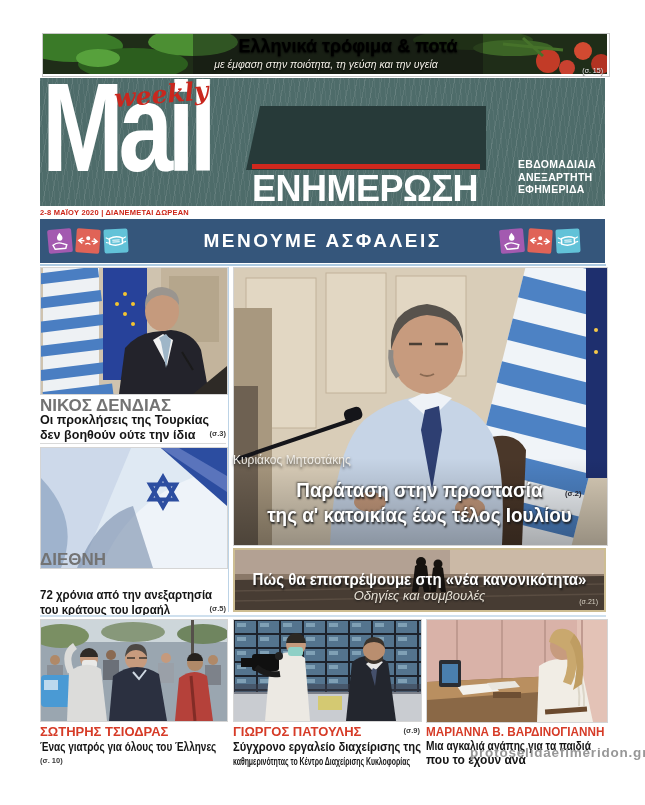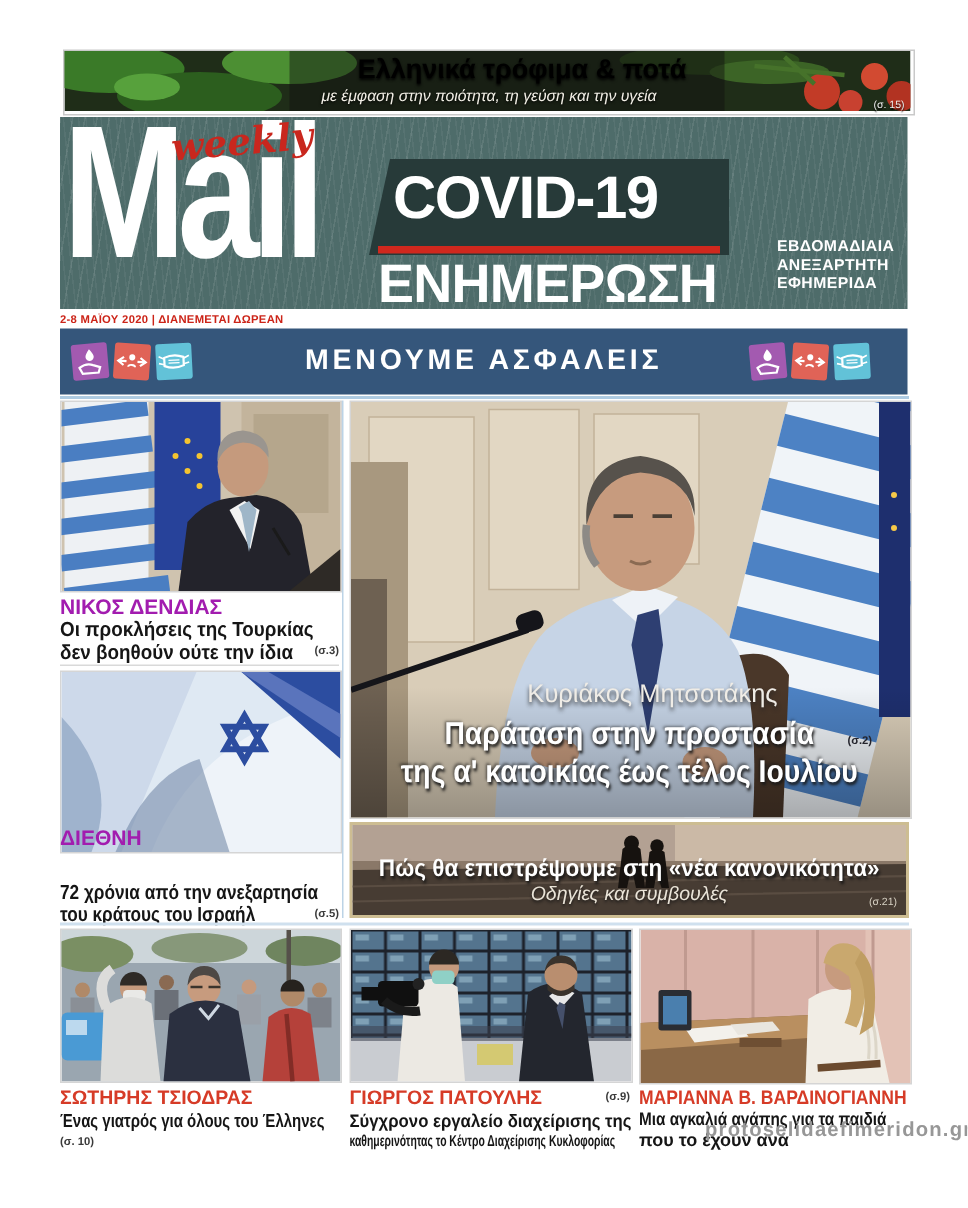--- a/index.html
+++ b/index.html
@@ -44,29 +44,29 @@
   .t-purple{background:#a35ab0;transform:rotate(-5deg);}
   .t-salmon{background:#e06357;transform:rotate(4deg);}
   .t-teal{background:#62c2d8;transform:rotate(-3deg);}
 
   
   .hrule{height:2px;background:#aecbe2;}
   .vrule{width:1px;background:#bcd3e6;}
   .grule{height:1px;background:#d9d9d9;}
 
   
-  .kicker{color:#a21caf;font-weight:bold;font-size:14px;}
+  .kicker{color:#737373;font-weight:bold;font-size:17px;}
   .kicker-sm{color:#d63b27;font-weight:bold;font-size:13px;white-space:nowrap;}
   .hl{color:#151515;font-weight:bold;font-size:13.5px;line-height:15px;transform-origin:left top;white-space:nowrap;}
   .ref{color:#3a3a3a;font-size:7.5px;font-weight:bold;}
   .photo{display:block;}
   .photo-frame{border:1px solid #d5d5d5;}
 
   
-  #lead-byline{left:233px;width:404px;top:453px;text-align:center;color:#efece6;font-size:17px;
+  #lead-byline{left:233px;width:404px;top:453px;text-align:left;color:#efece6;font-size:12px;
                text-shadow:0 2px 3px rgba(35,35,35,.9);}
   .lead-hl{left:233px;width:373px;text-align:center;color:#fff;font-weight:bold;font-size:21px;
            line-height:23px;transform:scaleX(.9);transform-origin:center top;
            text-shadow:1px 2px 2px rgba(25,25,25,.95),-1px -1px 2px rgba(25,25,25,.55);white-space:nowrap;}
   #lead-ref{left:565px;top:489px;color:#24242c;font-size:7.5px;font-weight:bold;}
 
   
   #strip{left:233px;top:548px;width:369px;height:60px;border:2px solid #cdbd92;}
   #strip-hl{left:233px;width:373px;top:571px;text-align:center;color:#fff;font-weight:bold;font-size:16px;
             transform:scaleX(.94);transform-origin:center top;white-space:nowrap;
@@ -100,21 +100,20 @@
     </svg>
     <div class="tb-title">Ελληνικά τρόφιμα &amp; ποτά</div>
     <div class="tb-sub">με έμφαση στην ποιότητα, τη γεύση και την υγεία</div>
     <div class="tb-ref">(σ. 15)</div>
   </div>
 
   <div class="abs" id="masthead">
     <div id="logo-mail">Mail</div>
     <div id="logo-weekly">weekly</div>
     <div id="covid-box"></div>
-    <div id="covid-1">COVID-19</div>
     <div id="covid-bar"></div>
     <div id="edition">
       <div>ΕΒΔΟΜΑΔΙΑΙΑ</div>
       <div>ΑΝΕΞΑΡΤΗΤΗ</div>
       <div>ΕΦΗΜΕΡΙΔΑ</div>
     </div>
     <div id="covid-2">ΕΝΗΜΕΡΩΣΗ</div>
   </div>
   <div class="abs" id="dateline">2-8 ΜΑΪΟΥ 2020 | ΔΙΑΝΕΜΕΤΑΙ ΔΩΡΕΑΝ</div>
 

